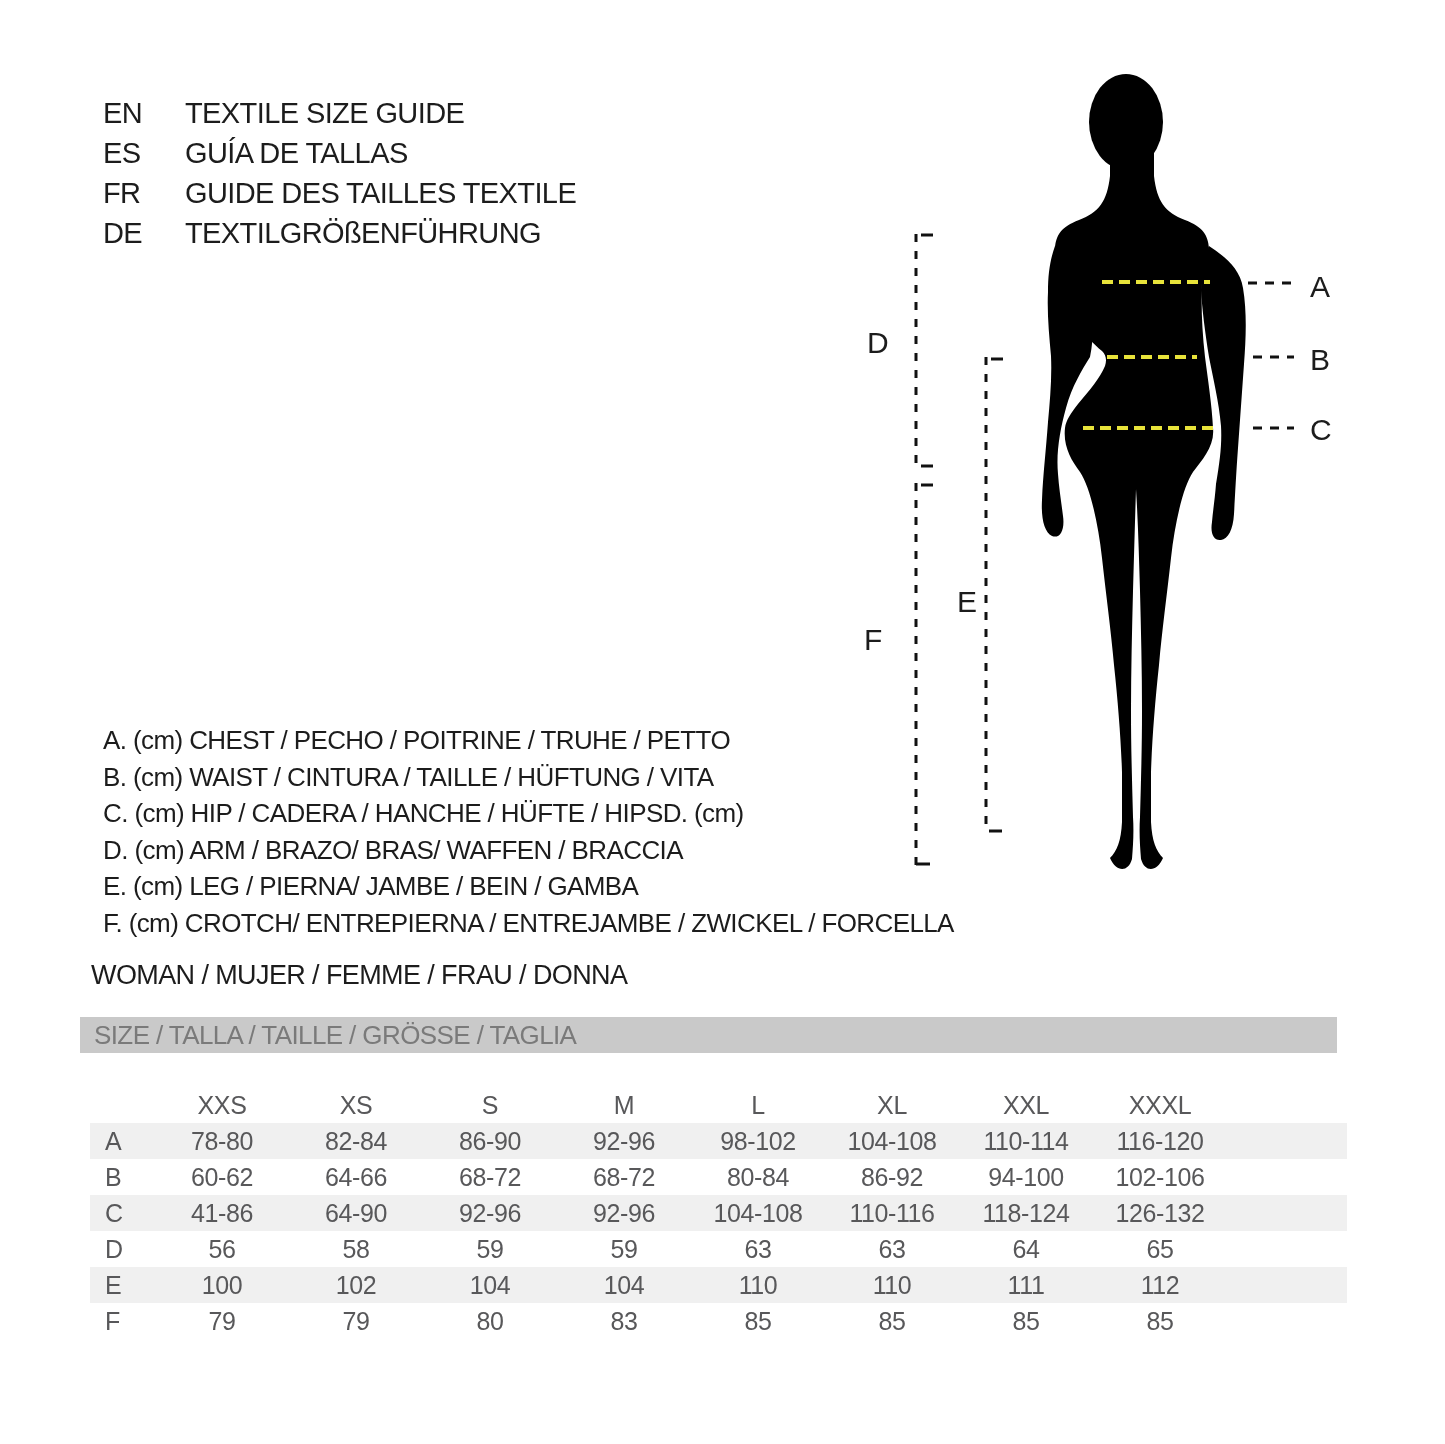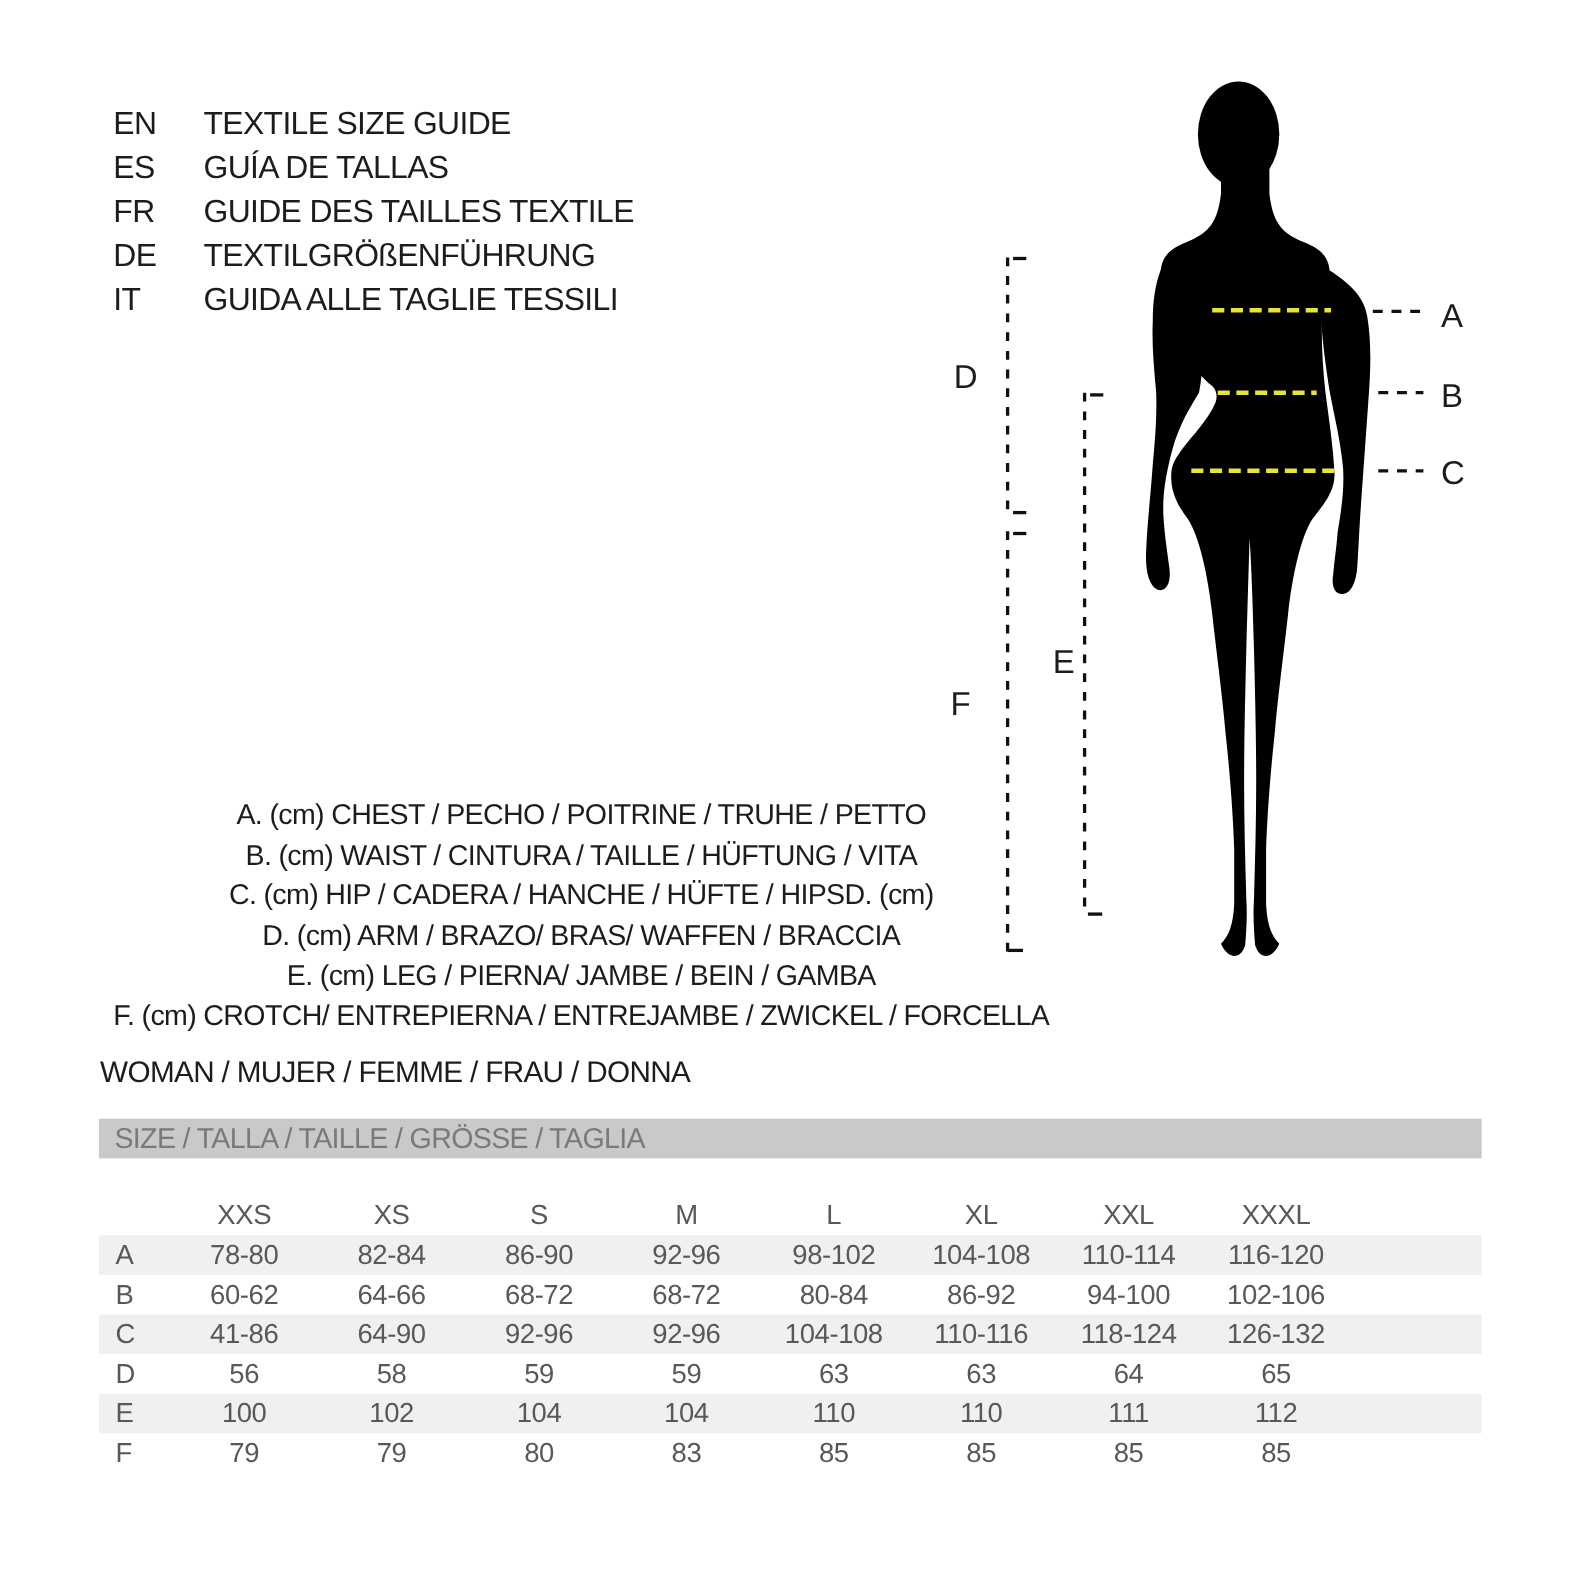--- a/index.html
+++ b/index.html
@@ -9,28 +9,28 @@
   }
   .abs{position:absolute;}
 
   
   #lang-list{left:103px;top:93px;}
   .lang-row{display:flex;height:40px;align-items:center;font-size:29px;letter-spacing:-0.6px;white-space:nowrap;}
   .lang-code{width:82px;flex:0 0 82px;}
 
   
   #legend{left:103px;top:722px;}
-  .legend-line{height:36.5px;line-height:36.5px;font-size:26px;letter-spacing:-0.6px;white-space:nowrap;text-align:center;}
+  .legend-line{height:36.5px;line-height:36.5px;font-size:26px;letter-spacing:-0.6px;white-space:nowrap;}
 
   
   #gender-heading{left:91px;top:960px;font-size:27px;letter-spacing:-0.6px;white-space:nowrap;}
 
   
   #table-header-bar{
-    left:90px;top:1017px;width:1243px;height:36px;background:#c9c9c9;
+    left:80px;top:1017px;width:1243px;height:36px;background:#c9c9c9;
     color:#7a7a7a;font-size:26px;line-height:37px;padding-left:14px;letter-spacing:-0.6px;white-space:nowrap;
   }
   #size-table{left:90px;top:1087px;width:1257px;}
   .trow{display:grid;grid-template-columns:65px repeat(8,134px);width:1257px;height:36px;}
   .trow.band{background:#f0f0f0;}
   .cell{font-size:25px;line-height:36px;color:#58585a;letter-spacing:-0.4px;}
   .cell.lbl{padding-left:15px;}
   .cell.val{text-align:center;}
 
   
@@ -51,24 +51,20 @@
       <span class="lang-code">ES</span>
       <span class="lang-title">GUÍA DE TALLAS</span>
     </div>
     <div class="lang-row">
       <span class="lang-code">FR</span>
       <span class="lang-title">GUIDE DES TAILLES TEXTILE</span>
     </div>
     <div class="lang-row">
       <span class="lang-code">DE</span>
       <span class="lang-title">TEXTILGRÖßENFÜHRUNG</span>
-    </div>
-    <div class="lang-row">
-      <span class="lang-code">IT</span>
-      <span class="lang-title">GUIDA ALLE TAGLIE TESSILI</span>
     </div>
   </div>
 
   <div id="legend" class="abs">
     <div class="legend-line">A. (cm) CHEST / PECHO / POITRINE / TRUHE / PETTO</div>
     <div class="legend-line">B. (cm) WAIST / CINTURA / TAILLE / HÜFTUNG / VITA</div>
     <div class="legend-line">C. (cm) HIP / CADERA / HANCHE / HÜFTE / HIPSD. (cm)</div>
     <div class="legend-line">D. (cm) ARM / BRAZO/ BRAS/ WAFFEN / BRACCIA</div>
     <div class="legend-line">E. (cm) LEG / PIERNA/ JAMBE / BEIN / GAMBA</div>
     <div class="legend-line">F. (cm) CROTCH/ ENTREPIERNA / ENTREJAMBE / ZWICKEL / FORCELLA</div>

